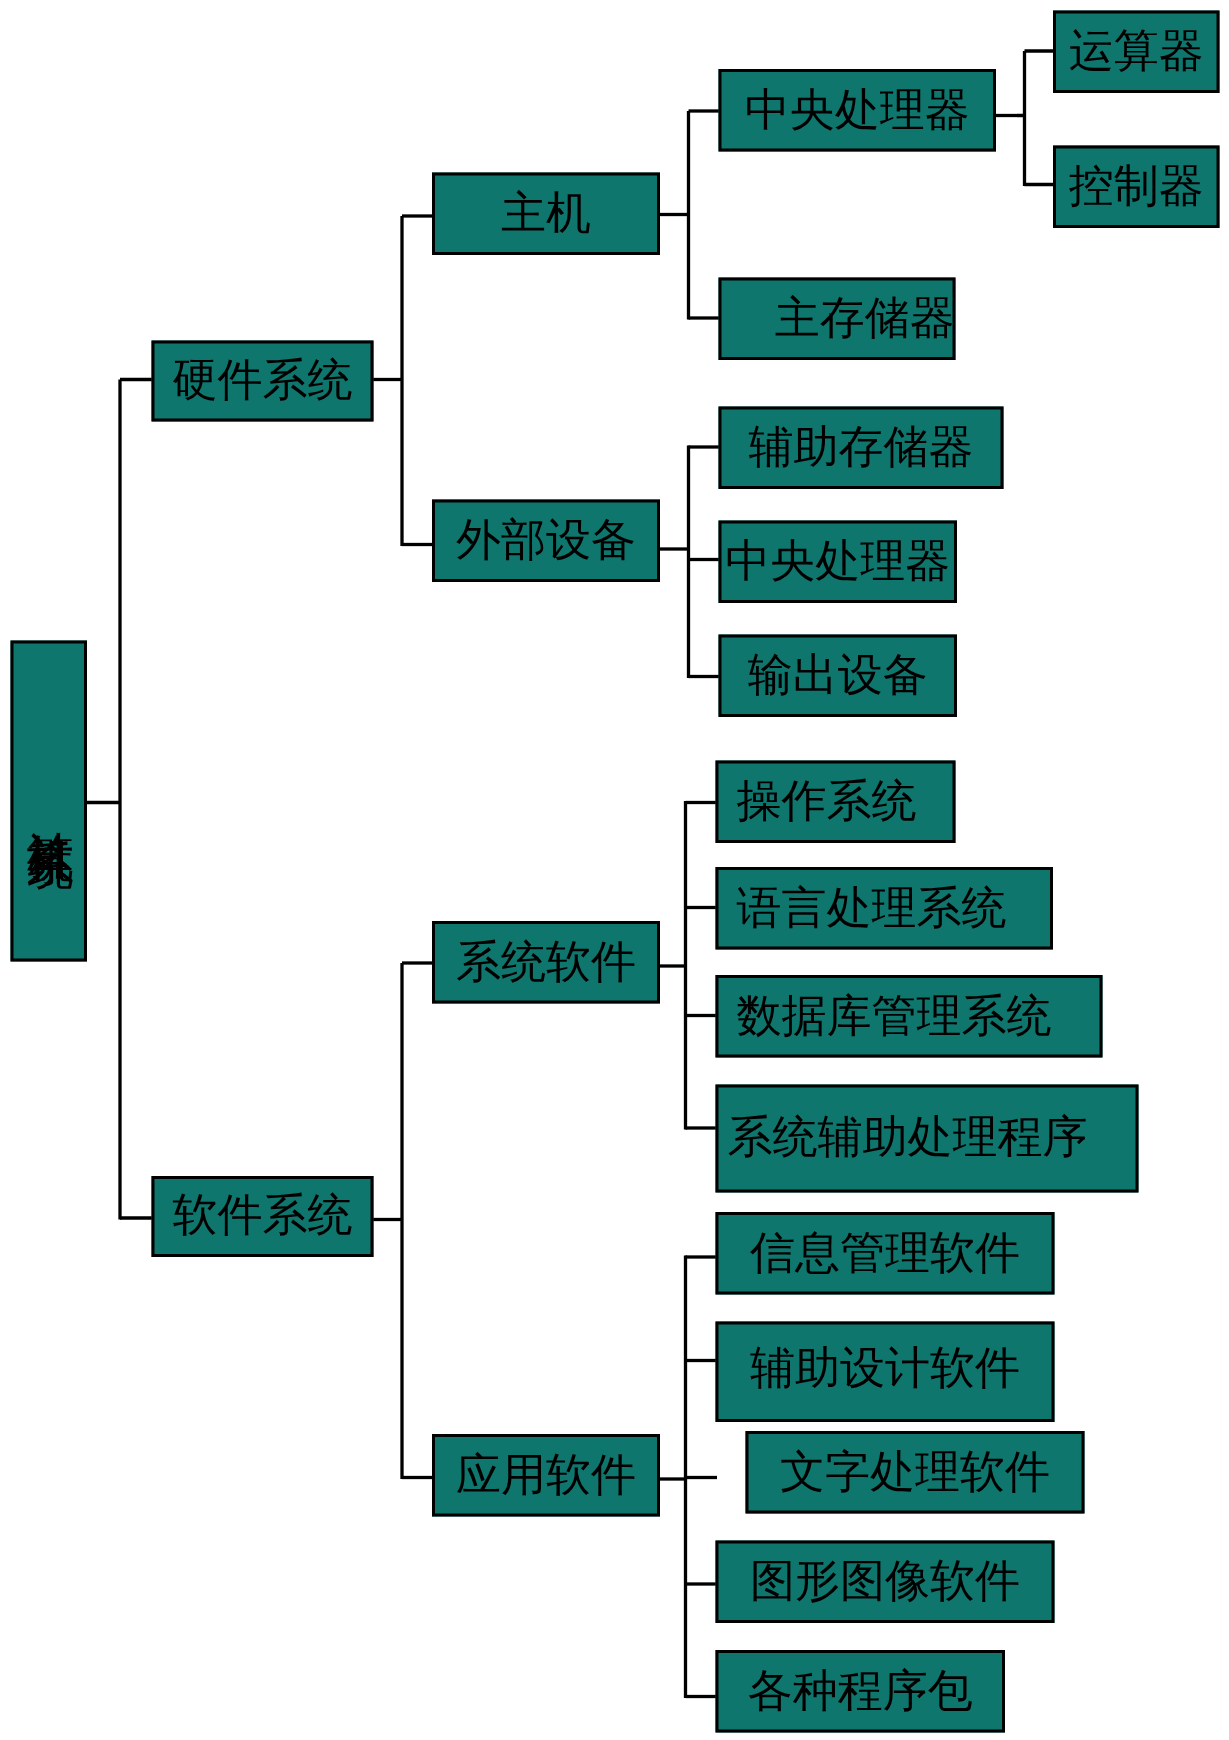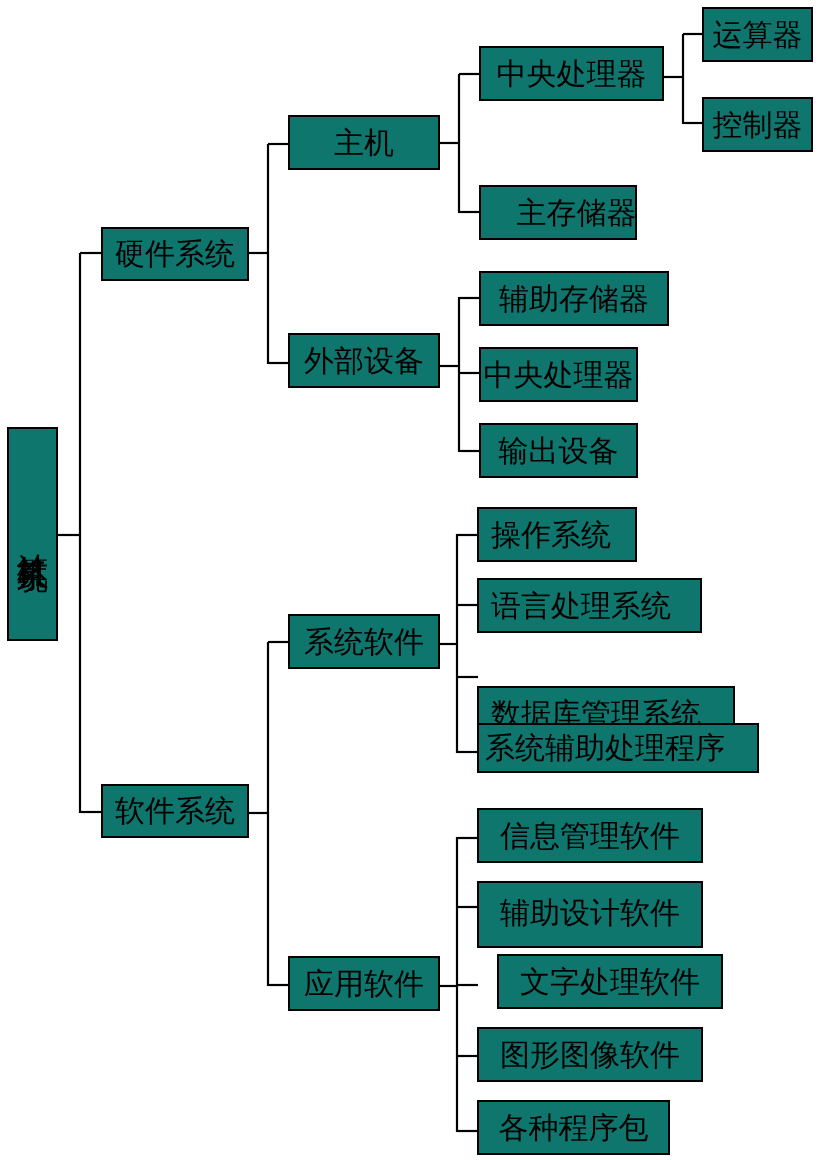--- a/index.html
+++ b/index.html
@@ -79,20 +79,20 @@
 <div class="node" style="left:479px; top:185px; width:158px; height:55px;padding-left:37px;">主存储器</div>
 <div class="node" style="left:479px; top:271px; width:190px; height:55px;">辅助存储器</div>
 <div class="node" style="left:479px; top:347px; width:159px; height:55px;">中央处理器</div>
 <div class="node" style="left:479px; top:423px; width:159px; height:55px;">输出设备</div>
 
 <div class="node" style="left:702px; top:7px; width:111px; height:55px;">运算器</div>
 <div class="node" style="left:702px; top:97px; width:111px; height:55px;">控制器</div>
 
 <div class="node left" style="left:477px; top:507px; width:160px; height:55px;text-align:right;">操作系统</div>
 <div class="node left" style="left:477px; top:578px; width:225px; height:55px;">语言处理系统</div>
-<div class="node left" style="left:477px; top:650px; width:258px; height:55px;margin-top:36px;">数据库管理系统</div>
-<div class="node left" style="left:477px; top:723px; width:282px; height:50px; padding-left:6px;">系统辅助处理程序</div>
+<div class="node left" style="left:477px; top:650px; width:258px; height:55px;">数据库管理系统</div>
+<div class="node left" style="left:477px; top:723px; width:282px; height:72px; padding-left:6px;">系统辅助处理程序</div>
 
 <div class="node" style="left:477px; top:808px; width:226px; height:55px;">信息管理软件</div>
 <div class="node" style="left:477px; top:881px; width:226px; height:67px;font-family:Liberation Mono, monospace;">辅助设计软件</div>
 <div class="node" style="left:477px; top:954px; width:226px; height:55px;margin-left:20px;">文字处理软件</div>
 <div class="node" style="left:477px; top:1027px; width:226px; height:55px;">图形图像软件</div>
 <div class="node" style="left:477px; top:1100px; width:193px; height:55px;">各种程序包</div>
 
 </body></html>

